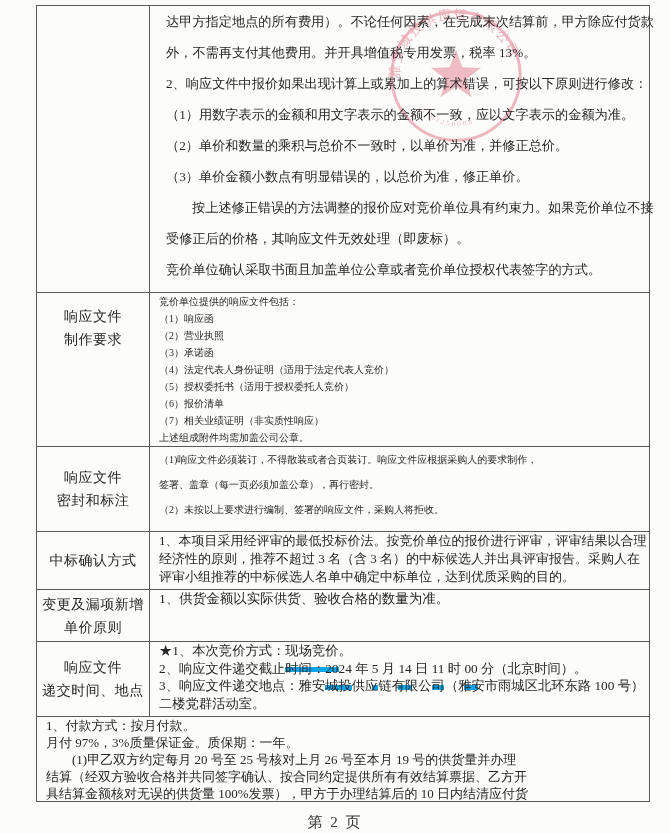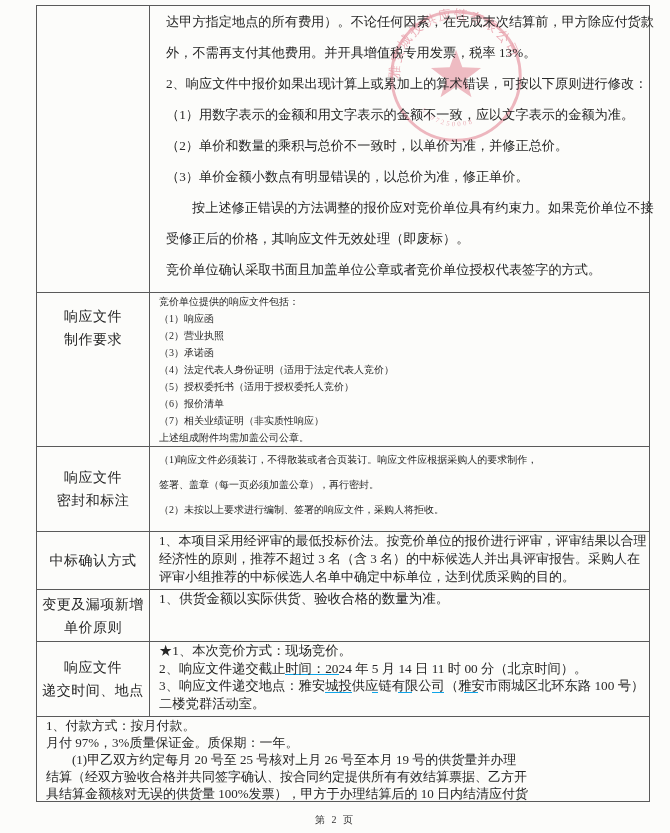--- a/index.html
+++ b/index.html
@@ -40,34 +40,34 @@
   .row-1 .label-cell{justify-content:flex-start;padding-top:16px;}
   .content-cell{
     flex:1;min-width:0;
     display:flex;flex-direction:column;justify-content:flex-start;
     padding:0 2px 0 9px;
     box-sizing:border-box;
   }
   .line{white-space:nowrap;}
   .line.indent{padding-left:26px;}
   .b{font-weight:normal;}
-  .u{border-bottom:1px solid #0ea5e9;padding-bottom:16px;}
+  .u{border-bottom:5px solid #0ea5e9;padding-bottom:9px;}
   .row-0 .line{font-size:13.2px;line-height:31px;}
   .row-0 .content-cell{padding-left:16px;}
   .row-1 .line{font-size:10px;line-height:17px;}
   .row-2 .line{font-size:10px;line-height:25px;}
   .row-3 .line{font-size:13px;line-height:18px;}
   .row-4 .line{font-size:13.5px;line-height:17px;}
   .row-5 .line{font-size:13.3px;line-height:17.5px;}
   .row-6 .line{font-size:13px;line-height:17px;}
   
   .page-footer{
     position:absolute;left:0;right:0;top:813px;
     text-align:center;
-    font-size:10px;letter-spacing:2px;color:#333;
+    font-size:15px;letter-spacing:2px;color:#333;
   }
   
   .seal{
     position:absolute;left:383px;top:3px;width:146px;height:146px;
     opacity:0.55;
     filter:blur(0.4px);
     mix-blend-mode:multiply;
     pointer-events:none;
   }
 </style>

